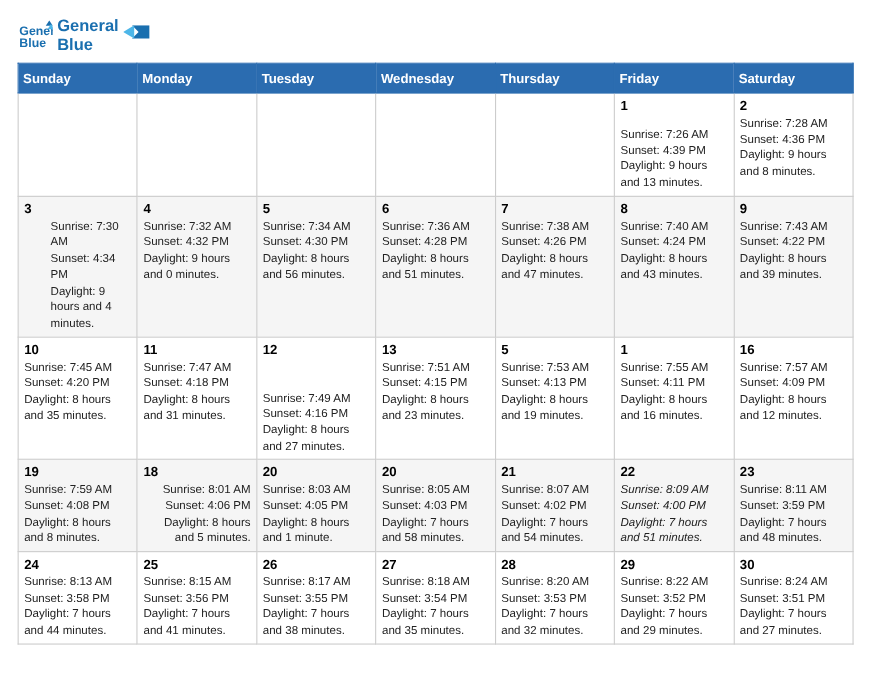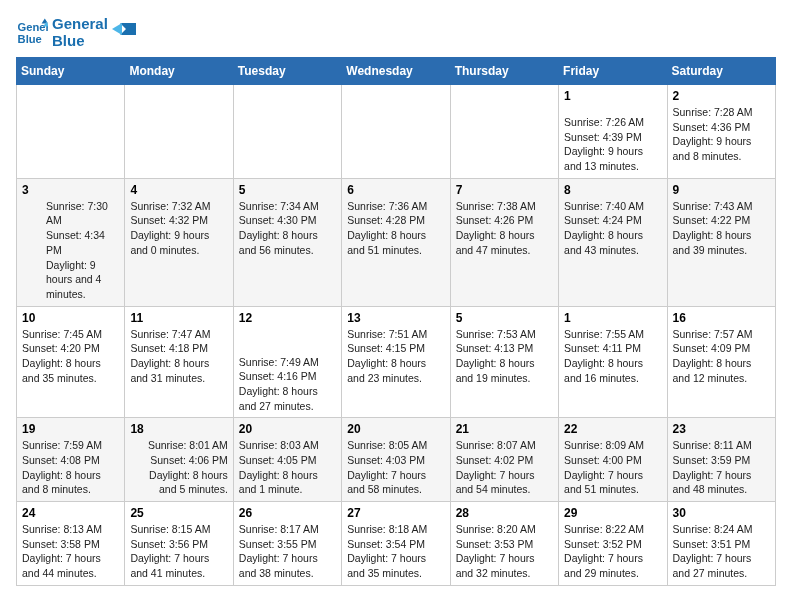--- a/index.html
+++ b/index.html
@@ -245,21 +245,21 @@
 Daylight: 7 hours and 58 minutes.</div>
         </td>
         <td>
           <span class="day-num">21</span>
           <div class="day-info" style="white-space: pre-line;">Sunrise: 8:07 AM
 Sunset: 4:02 PM
 Daylight: 7 hours and 54 minutes.</div>
         </td>
         <td>
           <span class="day-num">22</span>
-          <div class="day-info" style="white-space: pre-line;">Sunrise: 8:09 AM
+          <div class="day-info" style="white-space: pre-line; font-style: italic;">Sunrise: 8:09 AM
 Sunset: 4:00 PM
 Daylight: 7 hours and 51 minutes.</div>
         </td>
         <td>
           <span class="day-num">23</span>
           <div class="day-info" style="white-space: pre-line;">Sunrise: 8:11 AM
 Sunset: 3:59 PM
 Daylight: 7 hours and 48 minutes.</div>
         </td>
       </tr>

